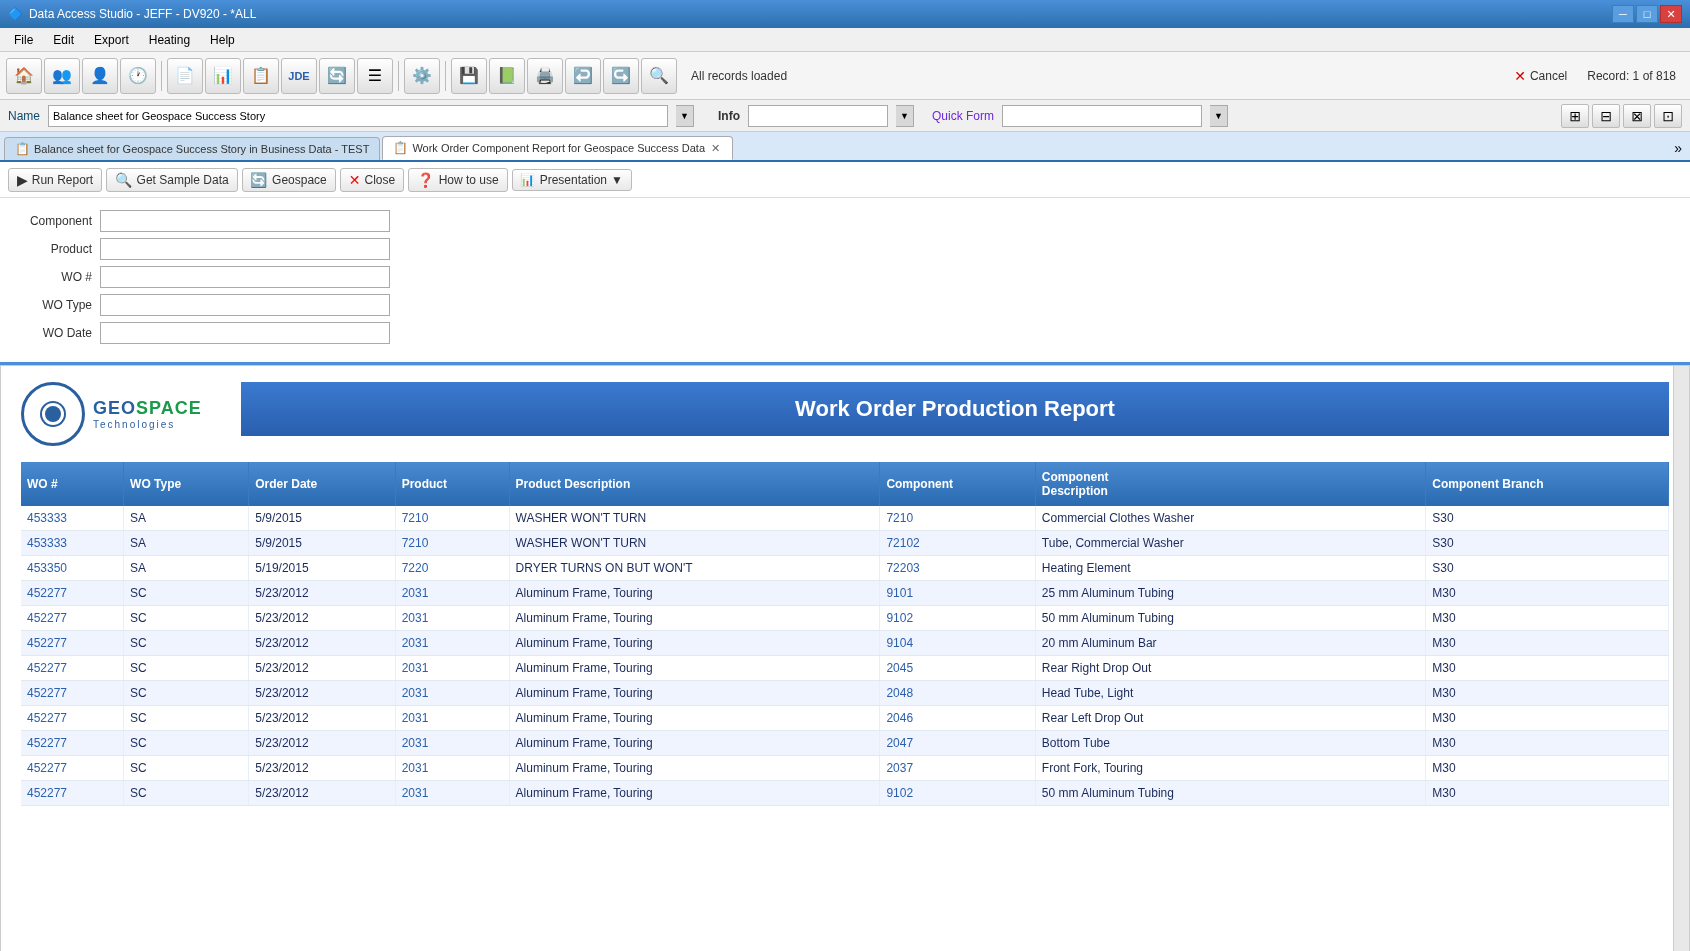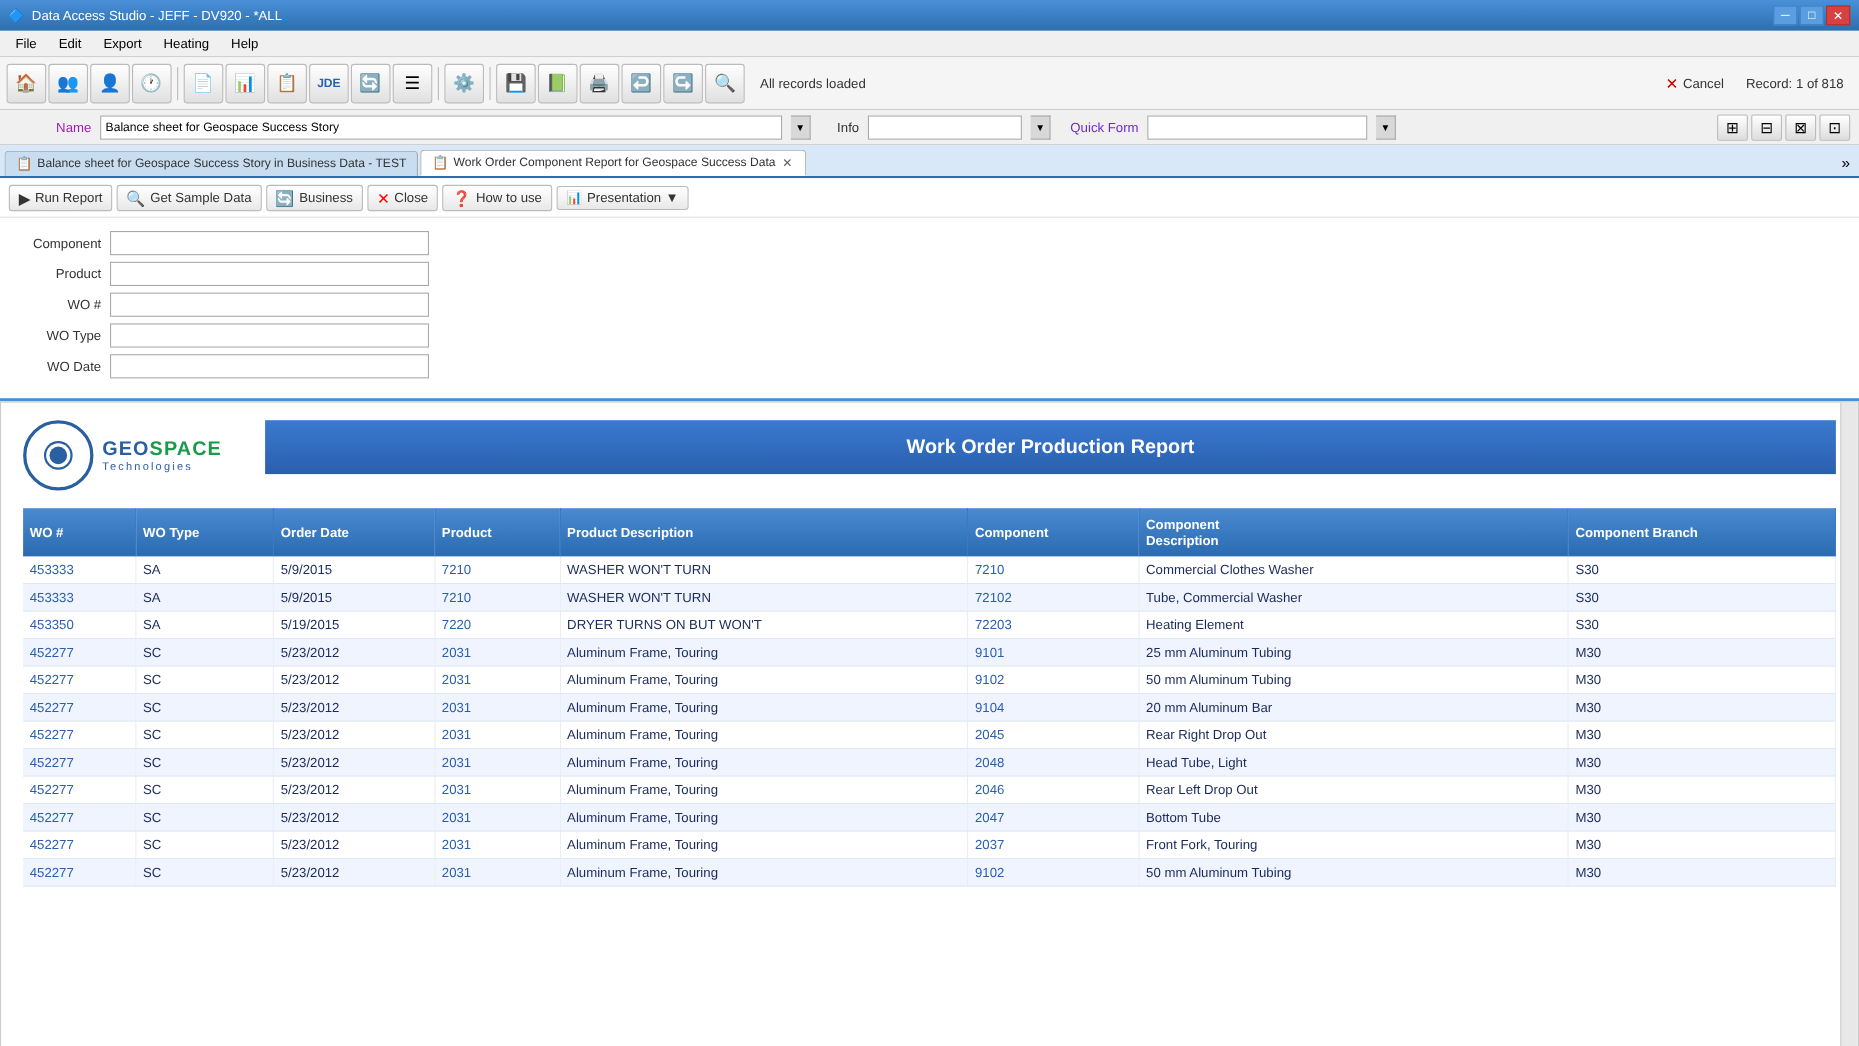--- a/index.html
+++ b/index.html
@@ -82,40 +82,40 @@
     
     .name-bar {
       background: #f0f0f0;
       height: 32px;
       display: flex;
       align-items: center;
       padding: 0 8px;
       border-bottom: 1px solid #ccc;
       gap: 8px;
     }
-    .name-label { font-size: 12px; color: #a21caf; margin-left: 43px; }
+    .name-label { font-size: 12px; color: #0c4a6e; }
     .name-input {
       flex: 1;
       max-width: 620px;
       height: 22px;
       border: 1px solid #aaa;
       font-size: 11px;
       padding: 0 4px;
       background: white;
     }
     .name-dropdown-btn {
       width: 18px; height: 22px;
       background: #d8d8d8;
       border: 1px solid #aaa;
       border-left: none;
       cursor: pointer;
       font-size: 9px;
       display: flex; align-items: center; justify-content: center;
     }
-    .info-label { font-size: 12px; color: #333; margin-left: 16px; }
+    .info-label { font-size: 12px; color: #333; margin-left: 16px; font-weight: bold; }
     .info-input {
       width: 140px;
       height: 22px;
       border: 1px solid #aaa;
       font-size: 11px;
       padding: 0 4px;
       background: white;
     }
     .quickform-label { font-size: 12px; color: #6d28d9; margin-left: 10px; }
     .quickform-input {
@@ -377,21 +377,21 @@
   <button class="action-btn">
     <span class="btn-icon">▶</span>
     <span>Run Report</span>
   </button>
   <button class="action-btn">
     <span class="btn-icon">🔍</span>
     <span>Get Sample Data</span>
   </button>
   <button class="action-btn">
     <span class="btn-icon">🔄</span>
-    <span>Business</span>
+    <span>Geospace</span>
   </button>
   <button class="action-btn">
     <span class="btn-icon" style="color:red;">✕</span>
     <span>Close</span>
   </button>
   <button class="action-btn">
     <span class="btn-icon">❓</span>
     <span>How to use</span>
   </button>
   <button class="action-btn-presentation">
@@ -435,21 +435,21 @@
         </div>
         <div>
           <div style="display:flex;">
             <span style="font-size:18px;font-weight:700;color:#2a5fa0;letter-spacing:1px;text-align:right;">GEO</span>
             <span style="font-size:18px;font-weight:700;color:#1a9a4a;letter-spacing:1px;">SPACE</span>
           </div>
           <div style="font-size:10px;color:#2a5fa0;letter-spacing:2px;">Technologies</div>
         </div>
       </div>
 
-      <div style="flex:1;background:linear-gradient(to bottom,#3a7ad0,#2a5fad);color:white;font-size:18px;font-weight:700;padding:14px 20px;text-align:center;">
+      <div style="flex:1;background:linear-gradient(to bottom,#3a7ad0,#2a5fad);color:white;font-size:22px;font-weight:700;padding:14px 20px;text-align:center;">
         <span>Work Order Production Report</span>
       </div>
     </div>
 
     <table class="data-table">
       <thead>
         <tr>
           <th>WO #</th>
           <th>WO Type</th>
           <th>Order Date</th>

